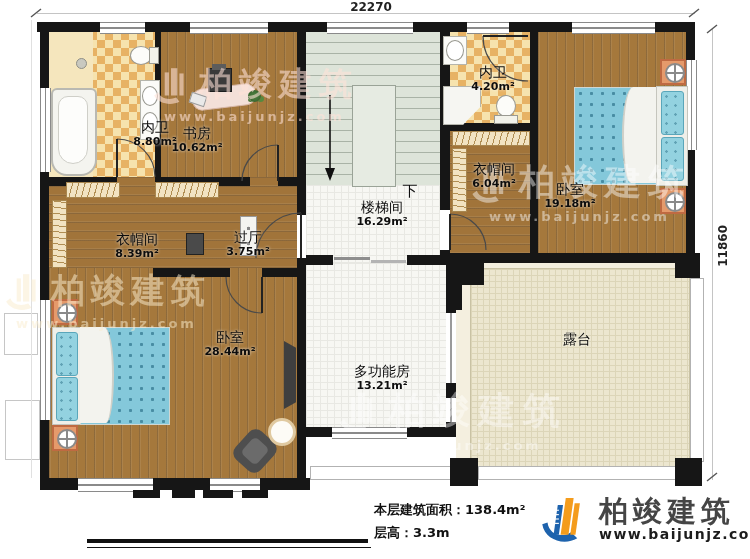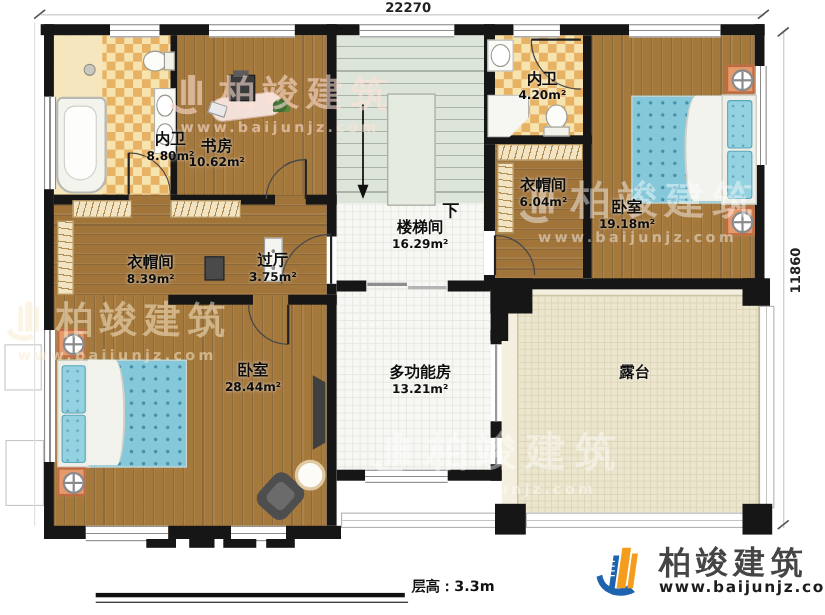--- a/index.html
+++ b/index.html
@@ -28,21 +28,21 @@
        background-image:repeating-linear-gradient(180deg,transparent 0 10px,#a9b3a6 10px 11px);}
   .hatchh{position:absolute;background-color:#f2e3c2;border:1px solid #a8864e;
        background-image:repeating-linear-gradient(105deg,transparent 0 5px,#b08d52 5px 6px);}
   .hatchv{position:absolute;background-color:#f2e3c2;border:1px solid #a8864e;
        background-image:repeating-linear-gradient(8deg,transparent 0 5px,#b08d52 5px 6px);}
   .rail{position:absolute;background:#fff;border:1px solid #b2b2b2;}
   .railh{background-image:linear-gradient(to bottom,transparent 46%,#c4c4c4 46%,#c4c4c4 54%,transparent 54%);}
   .railv{background-image:linear-gradient(to right,transparent 46%,#c4c4c4 46%,#c4c4c4 54%,transparent 54%);}
   .rl{position:absolute;transform:translateX(-50%);text-align:center;color:#0d0d0d;line-height:1.12;
       text-shadow:0 0 3px rgba(255,255,255,.8);white-space:nowrap;}
-  .rl .n{font-size:14px;font-weight:700;display:block;}
+  .rl .n{font-size:14px;font-weight:400;display:block;}
   .rl .ar{font-size:11px;font-weight:700;display:block;}
   .lamp{position:absolute;border:2px solid #8a8a8a;border-radius:50%;
       background:linear-gradient(#8a8a8a,#8a8a8a) center/100% 2px no-repeat,
                  linear-gradient(#8a8a8a,#8a8a8a) center/2px 100% no-repeat,#fff;}
   .stand{position:absolute;background:#e59a6b;border:2px solid #bf6a42;box-sizing:border-box;}
   .mat{position:absolute;background-color:#84c8da;border:1px solid #cfd6d2;
       background-image:radial-gradient(circle,rgba(22,92,118,.55) 1.3px,transparent 1.9px);background-size:11px 11px;}
   .pilstrip{position:absolute;background:#efefe9;border:1px solid #c5c5bd;}
   .pillow{position:absolute;background:#93d2e0;border:1px solid #5aa6ba;border-radius:3px;
       background-image:radial-gradient(circle,rgba(22,92,118,.4) 1px,transparent 1.5px);background-size:9px 9px;}
@@ -323,30 +323,31 @@
     <span class="ar">8.39m²</span>
   </div>
   <div class="rl z40" style="left:248px;top:230px;">
     <span class="n">过厅</span>
     <span class="ar">3.75m²</span>
   </div>
   <div class="rl z40" style="left:230px;top:330px;">
     <span class="n">卧室</span>
     <span class="ar">28.44m²</span>
   </div>
-  <div class="rl z40" style="left:382px;top:332px;">
+  <div class="rl z40" style="left:382px;top:364px;">
     <span class="n">多功能房</span>
     <span class="ar">13.21m²</span>
   </div>
   <div class="rl z40" style="left:577px;top:332px;">
     <span class="n">露台</span>
   </div>
 
   <div class="a z40" style="left:87px;top:539px;width:281px;height:4px;background:#111;"></div>
   <div class="a z40" style="left:87px;top:547px;width:284px;height:1px;background:#111;"></div>
+  <div class="a z40" style="left:374px;top:501px;font-size:13px;font-weight:700;color:#111;">本层建筑面积：138.4m²</div>
   <div class="a z40" style="left:374px;top:524px;font-size:13px;font-weight:700;color:#111;text-align:center;">层高：3.3m</div>
 
   <div class="a z40" style="left:537px;top:491px;display:flex;align-items:center;gap:6px;">
     <svg width="56" height="56" viewBox="0 0 64 64">
       <path d="M6 38 C 9 56 31 63 46 54 L 39 47 C 28 54 14 50 12 36 Z" fill="#1e63ad"></path>
       <g transform="skewX(-8) translate(4,0)">
         <rect x="22" y="16" width="6" height="34" fill="#1e63ad"></rect>
         <rect x="30" y="8" width="9" height="42" fill="#f49c1c"></rect>
         <rect x="41" y="14" width="6" height="36" fill="#f49c1c"></rect>
       </g>

